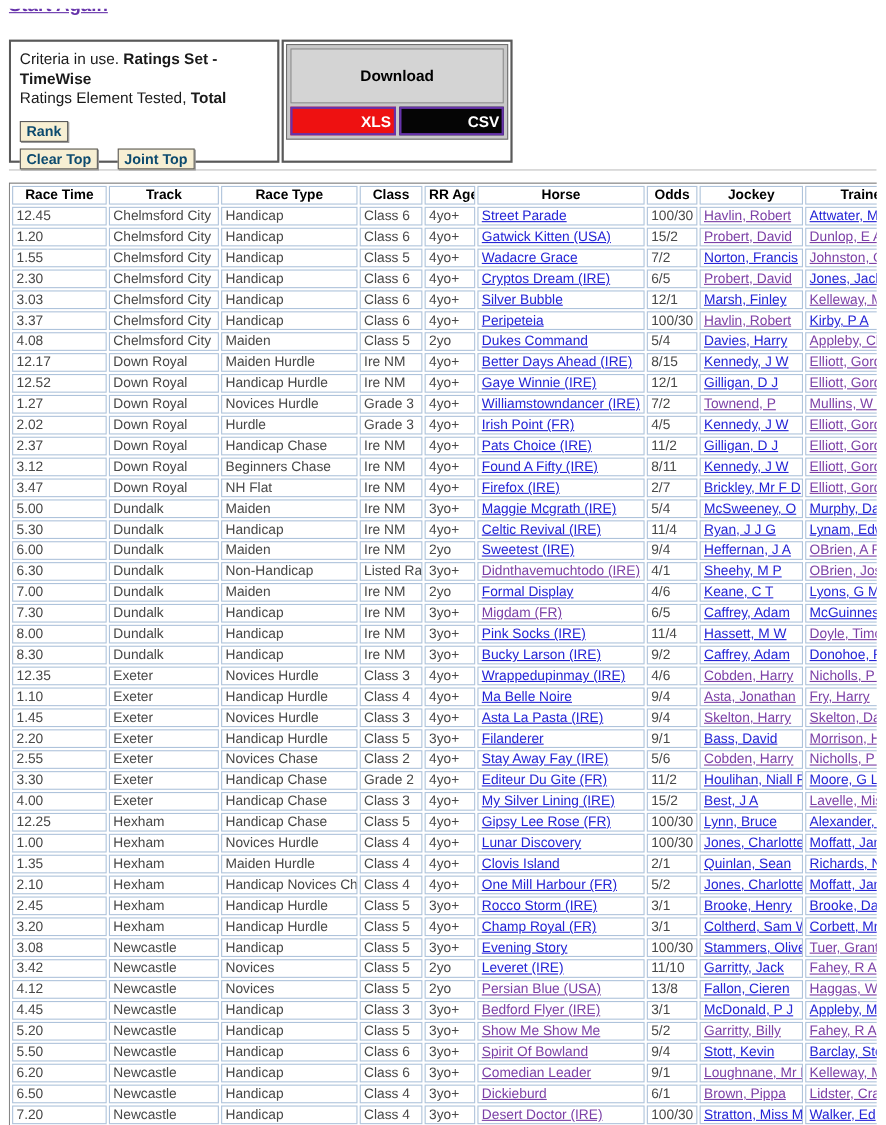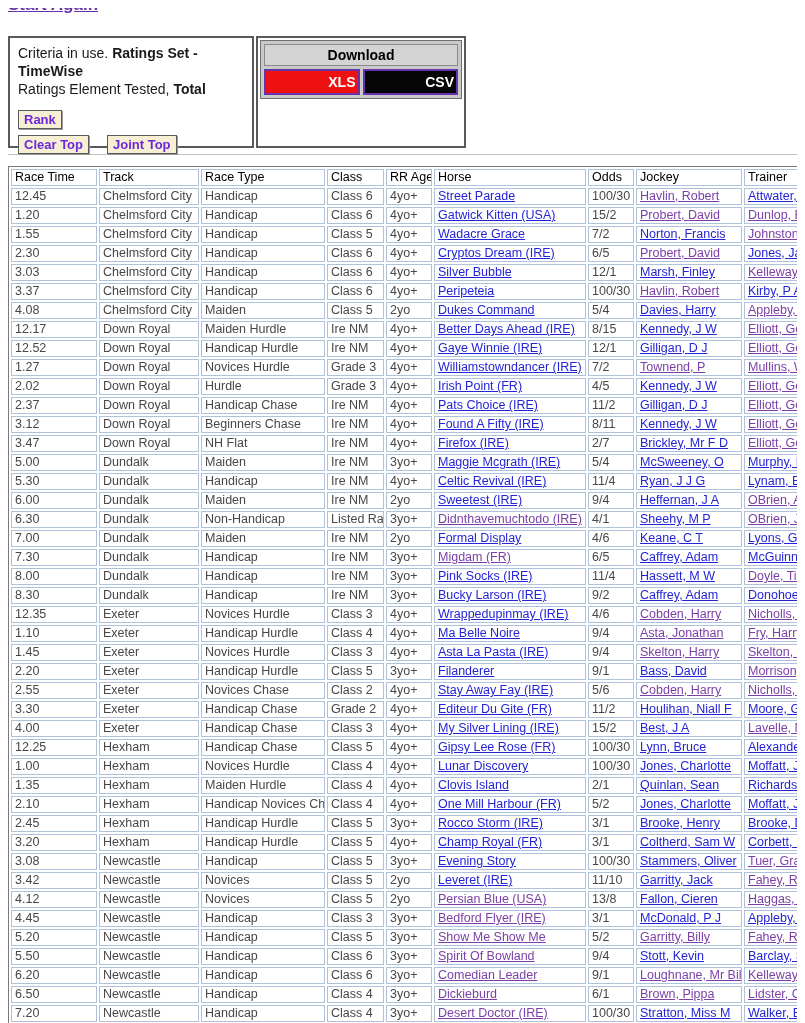--- a/index.html
+++ b/index.html
@@ -6,40 +6,40 @@
   body{margin:8px;font-family:"Liberation Sans",sans-serif;color:#000;position:relative;width:789px;}
 
   
   .start-link{position:absolute;top:-13px;left:0;font-size:17px;font-weight:bold;color:#6633AA;text-decoration:underline;}
 
   
   .boxes{display:flex;align-items:stretch;margin-top:28px;}
   .criteria-box{width:246px;border:2px solid #595959;padding:6px 8px;box-sizing:border-box;height:112px;}
   .download-box{width:210px;border:2px solid #595959;margin-left:2px;box-sizing:border-box;height:112px;}
   .criteria-text{font-size:14px;line-height:18px;color:#1a1a1a;}
-  .btn{background:#F7EFD3;border:1px solid #5a5a5a;box-shadow:1px 1px 0 #9a9a9a;font-weight:bold;font-size:13px;color:#6d28d9;padding:1px 5px;font-family:"Liberation Sans",sans-serif;cursor:pointer;}
+  .btn{background:#F7EFD3;border:1px solid #5a5a5a;box-shadow:1px 1px 0 #9a9a9a;font-weight:bold;font-size:13px;color:#0c4a6e;padding:1px 5px;font-family:"Liberation Sans",sans-serif;cursor:pointer;}
   .btn-row1{margin-top:12px;}
   .btn-row2{margin-top:6px;display:flex;gap:18px;}
 
   .dl-table{border-collapse:separate;border-spacing:3px;background:#c9c9c9;border:1px solid #6f6f6f;width:calc(100% - 4px);margin:2px;}
-  .dl-head{background:#D4D4D4;border:1px solid #8a8a8a;font-weight:bold;font-size:14px;text-align:center;color:#000;padding:2px;}
+  .dl-head{background:#D4D4D4;border:1px solid #8a8a8a;font-weight:bold;font-size:14px;text-align:center;color:#000;padding:16px;}
   .dl-btn{width:50%;text-align:right;font-weight:bold;font-size:14px;color:#fff;padding:3px 2px;border:2px solid #6633AA;cursor:pointer;}
   .dl-xls{background:#EE1111;}
   .dl-csv{background:#050505;}
 
   hr.divider{border:none;border-top:1px solid #c0c0c0;margin:6px 0 0 0;}
 
   
   table.races{table-layout:fixed;width:789px;border:1px solid #7a7a7a;border-spacing:2px;margin-top:11px;background:#fff;}
   table.races th,table.races td{border:1px solid #AEC3DB;font-size:12.5px;padding:0 3px;height:15px;line-height:15px;white-space:nowrap;overflow:hidden;box-sizing:border-box;}
-  table.races th{font-weight:normal;color:#000;text-align:left;}
+  table.races th{font-weight:bold;color:#000;text-align:center;}
   table.races td{color:#474747;text-align:left;}
   th:nth-child(1){width:86px;} th:nth-child(2){width:100px;} th:nth-child(3){width:124px;}
   th:nth-child(4){width:57px;} th:nth-child(5){width:46px;} th:nth-child(6){width:152px;}
-  th:nth-child(7){width:46px;} th:nth-child(8){width:106px;} th:nth-child(9){width:106px;}
+  th:nth-child(7){width:46px;} th:nth-child(8){width:94px;} th:nth-child(9){width:106px;}
   table.races a{color:#2424D6;text-decoration:underline;cursor:pointer;}
   table.races a.visited{color:#7B3FA6;}
 </style>
 </head>
 <body>
 
 <a class="start-link">Start Again</a>
 
 <div class="boxes">
   <div class="criteria-box">

